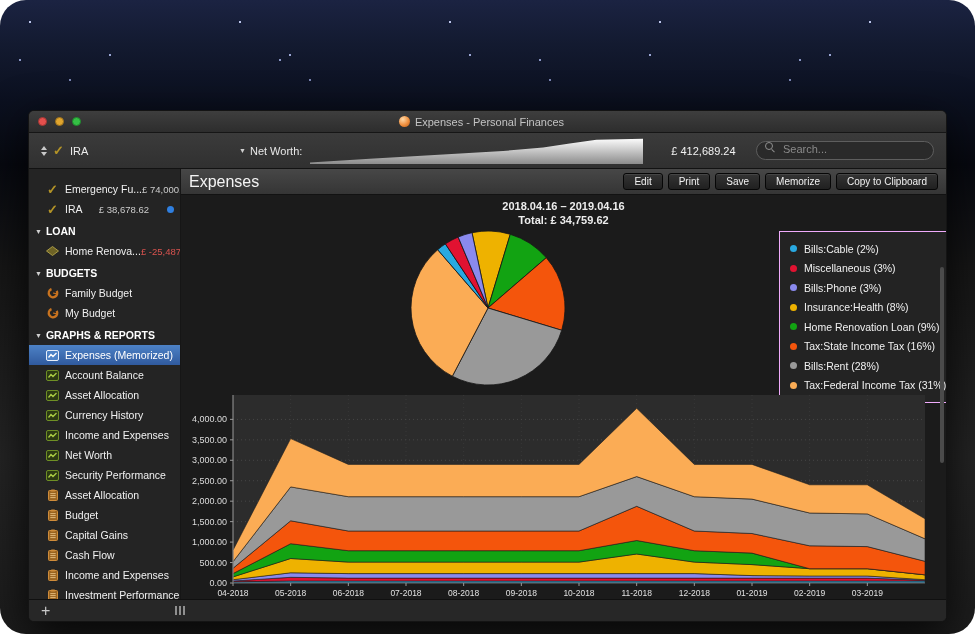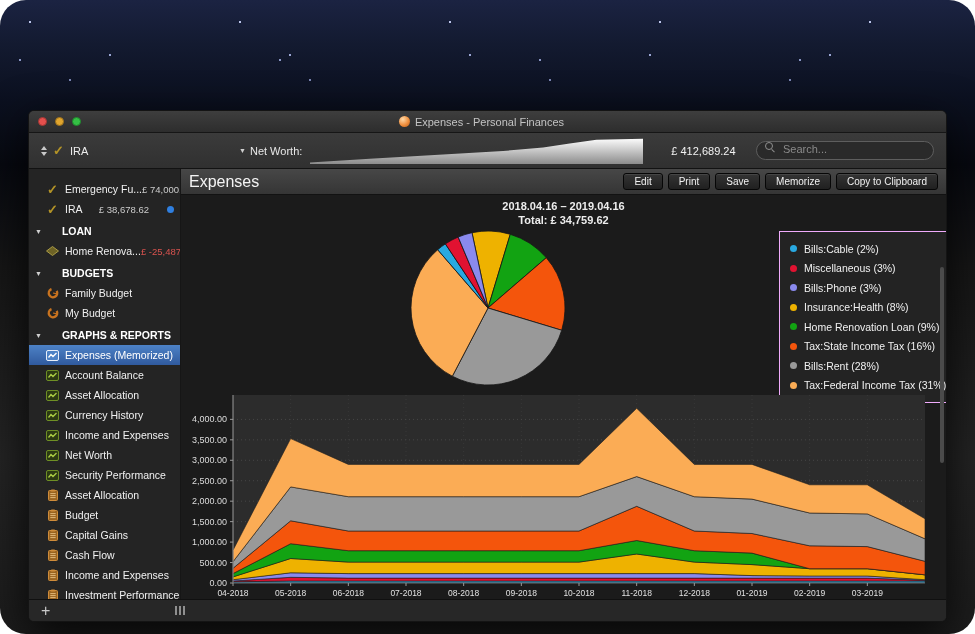--- a/index.html
+++ b/index.html
@@ -55,21 +55,21 @@
     transform:rotate(45deg);transform-origin:0 0;}
   .search input{background:transparent;border:none;outline:none;color:#cfcfcf;font-size:11px;width:100%;
     font-family:"Liberation Sans",sans-serif;}
   .search input::placeholder{color:#8a8a8a;}
 
   
   .content{flex:1;display:flex;min-height:0;}
   .sidebar{width:152px;flex:none;background:#242424;border-right:1px solid #161616;padding-top:10px;overflow:hidden;}
   .row{height:20px;display:flex;align-items:center;font-size:10.5px;color:#f0f0f0;padding-left:16px;white-space:nowrap;}
   .row .icon{width:15px;display:flex;justify-content:center;align-items:center;margin-right:5px;flex:none;}
-  .row.header{font-weight:bold;color:#ffffff;padding-left:6px;gap:20px;margin-top:2px;}
+  .row.header{font-weight:bold;color:#ffffff;padding-left:6px;gap:4px;margin-top:2px;}
   .row .amount{margin-left:auto;font-size:9.5px;color:#cccccc;padding-right:16px;}
   .row.badged .amount{padding-right:18px;}
   .row .amount.neg{color:#d9534f;}
   .badge-dot{width:7px;height:7px;border-radius:50%;background:#2f7fe0;margin-right:6px;flex:none;}
   .row.selected{background:linear-gradient(#4d82c6,#305a9e);color:#ffffff;}
 
   .main{flex:1;display:flex;flex-direction:column;min-width:0;}
   .main-header{height:26px;flex:none;display:flex;align-items:center;padding:0 8px;
     background:linear-gradient(#474747,#353535);border-bottom:1px solid #121212;}
   .mh-title{font-size:16px;color:#f4f4f4;}

